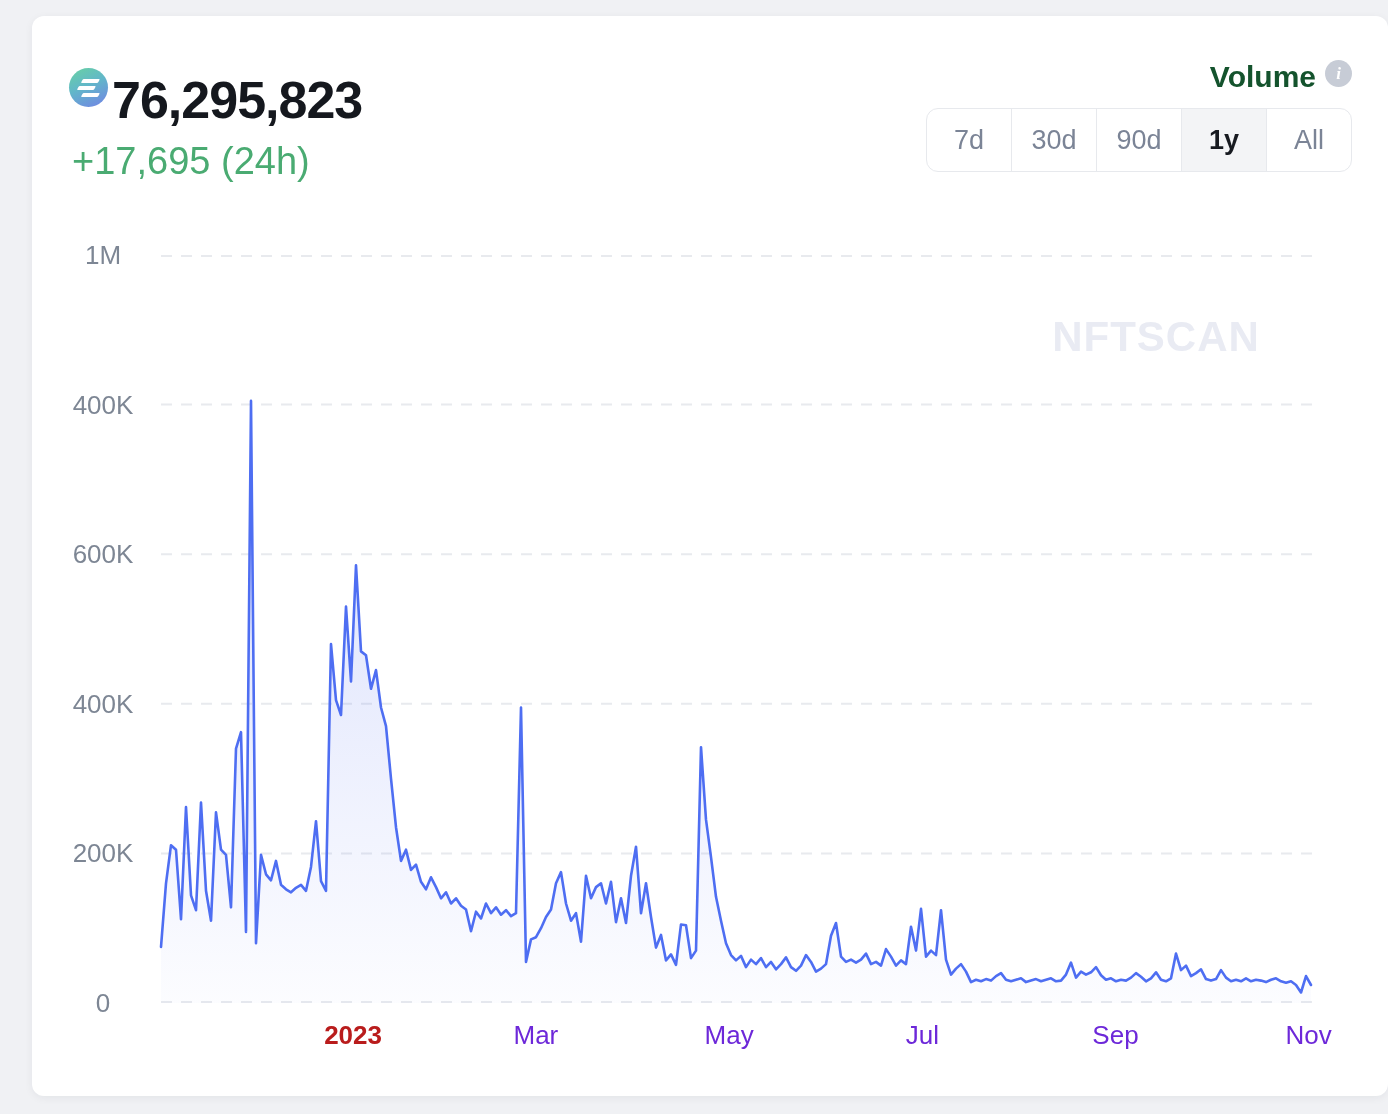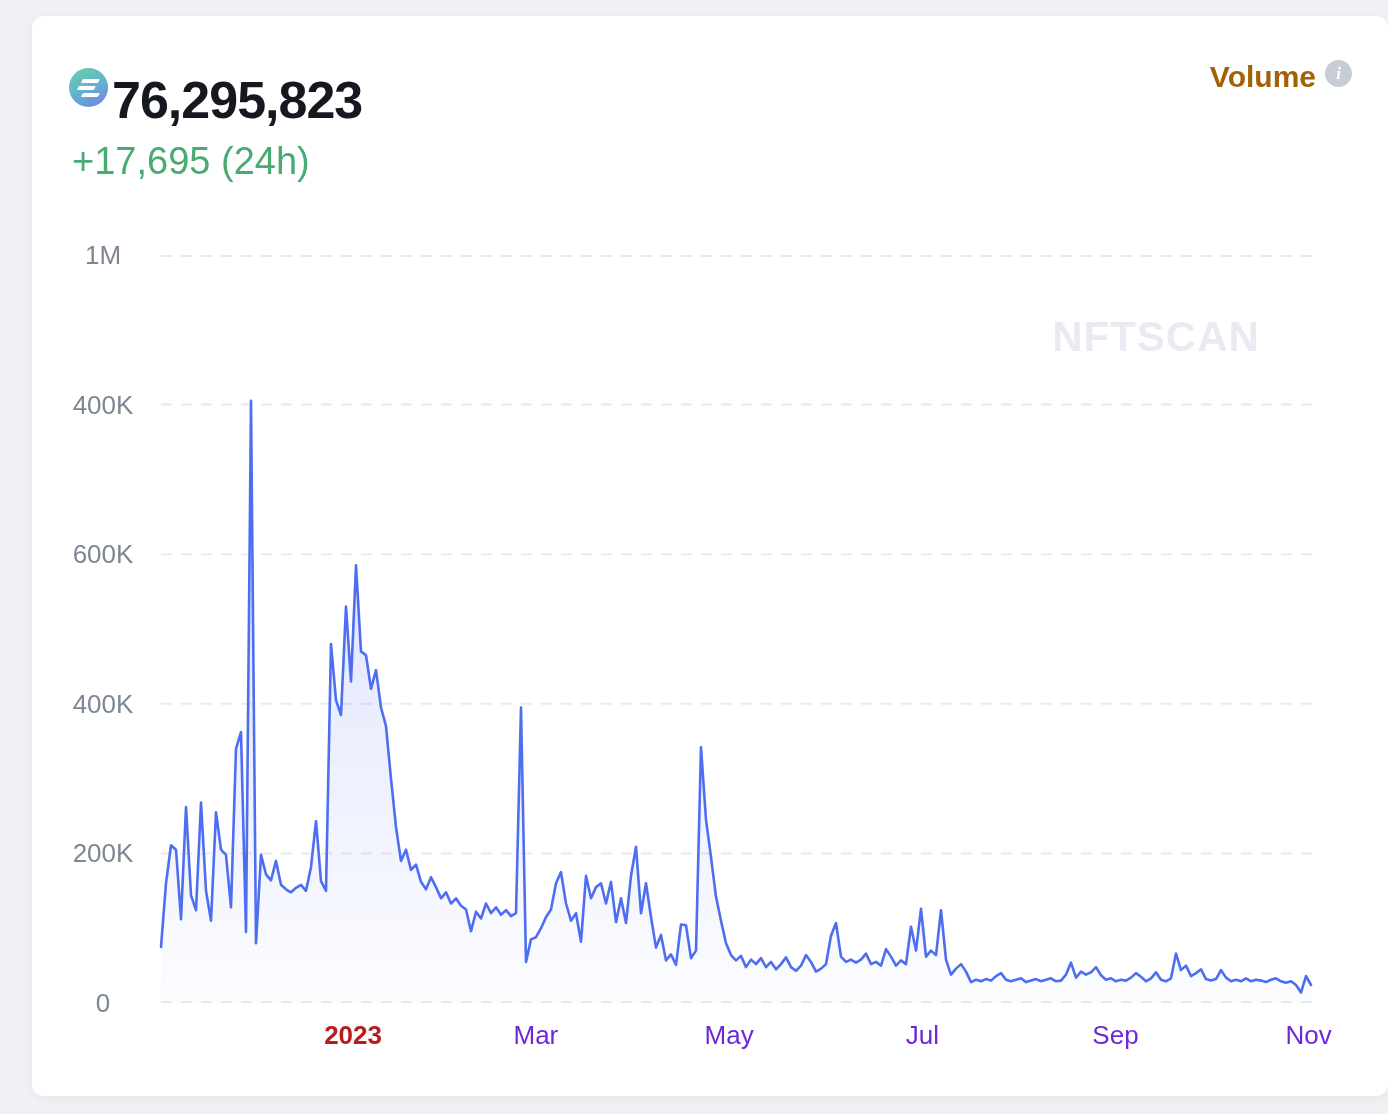--- a/index.html
+++ b/index.html
@@ -31,21 +31,21 @@
     position:absolute; left:80px; top:58px;
     font-size:52px; font-weight:800; letter-spacing:-1px; color:#15181e;
     line-height:1;
   }
   .change {
     position:absolute; left:40px; top:126px;
     font-size:38px; font-weight:500; color:#4aab72; line-height:1;
   }
   .metric-title {
     position:absolute; top:46px; right:72px;
-    font-size:30px; font-weight:700; color:#a16207; line-height:1;
+    font-size:30px; font-weight:700; color:#14532d; line-height:1;
   }
   .info-icon {
     position:absolute; top:44px; right:36px;
     width:27px; height:27px; border-radius:50%;
     background:#c7ccd6; color:#ffffff;
     font-family:"Liberation Serif","DejaVu Serif",serif;
     font-style:italic; font-weight:700; font-size:17px;
     display:flex; align-items:center; justify-content:center;
     cursor:pointer;
   }
@@ -92,20 +92,27 @@
   <div class="sol-icon">
     <div class="sol-bar b1"></div>
     <div class="sol-bar b2"></div>
     <div class="sol-bar b3"></div>
   </div>
   <div class="big-count">76,295,823</div>
   <div class="change">+17,695 (24h)</div>
 
   <div class="metric-title">Volume</div>
   <div class="info-icon">i</div>
+  <div class="range-group">
+      <div class="range-btn">7d</div>
+      <div class="range-btn">30d</div>
+      <div class="range-btn">90d</div>
+      <div class="range-btn active">1y</div>
+      <div class="range-btn">All</div>
+    </div>
 
   <div class="watermark">NFTSCAN</div>
 
   <div id="y-axis">
       <div class="y-label" style="top: 224px;">1M</div>
       <div class="y-label" style="top: 373.6px;">400K</div>
       <div class="y-label" style="top: 523.2px;">600K</div>
       <div class="y-label" style="top: 672.8px;">400K</div>
       <div class="y-label" style="top: 822.4px;">200K</div>
       <div class="y-label" style="top: 972px;">0</div>

